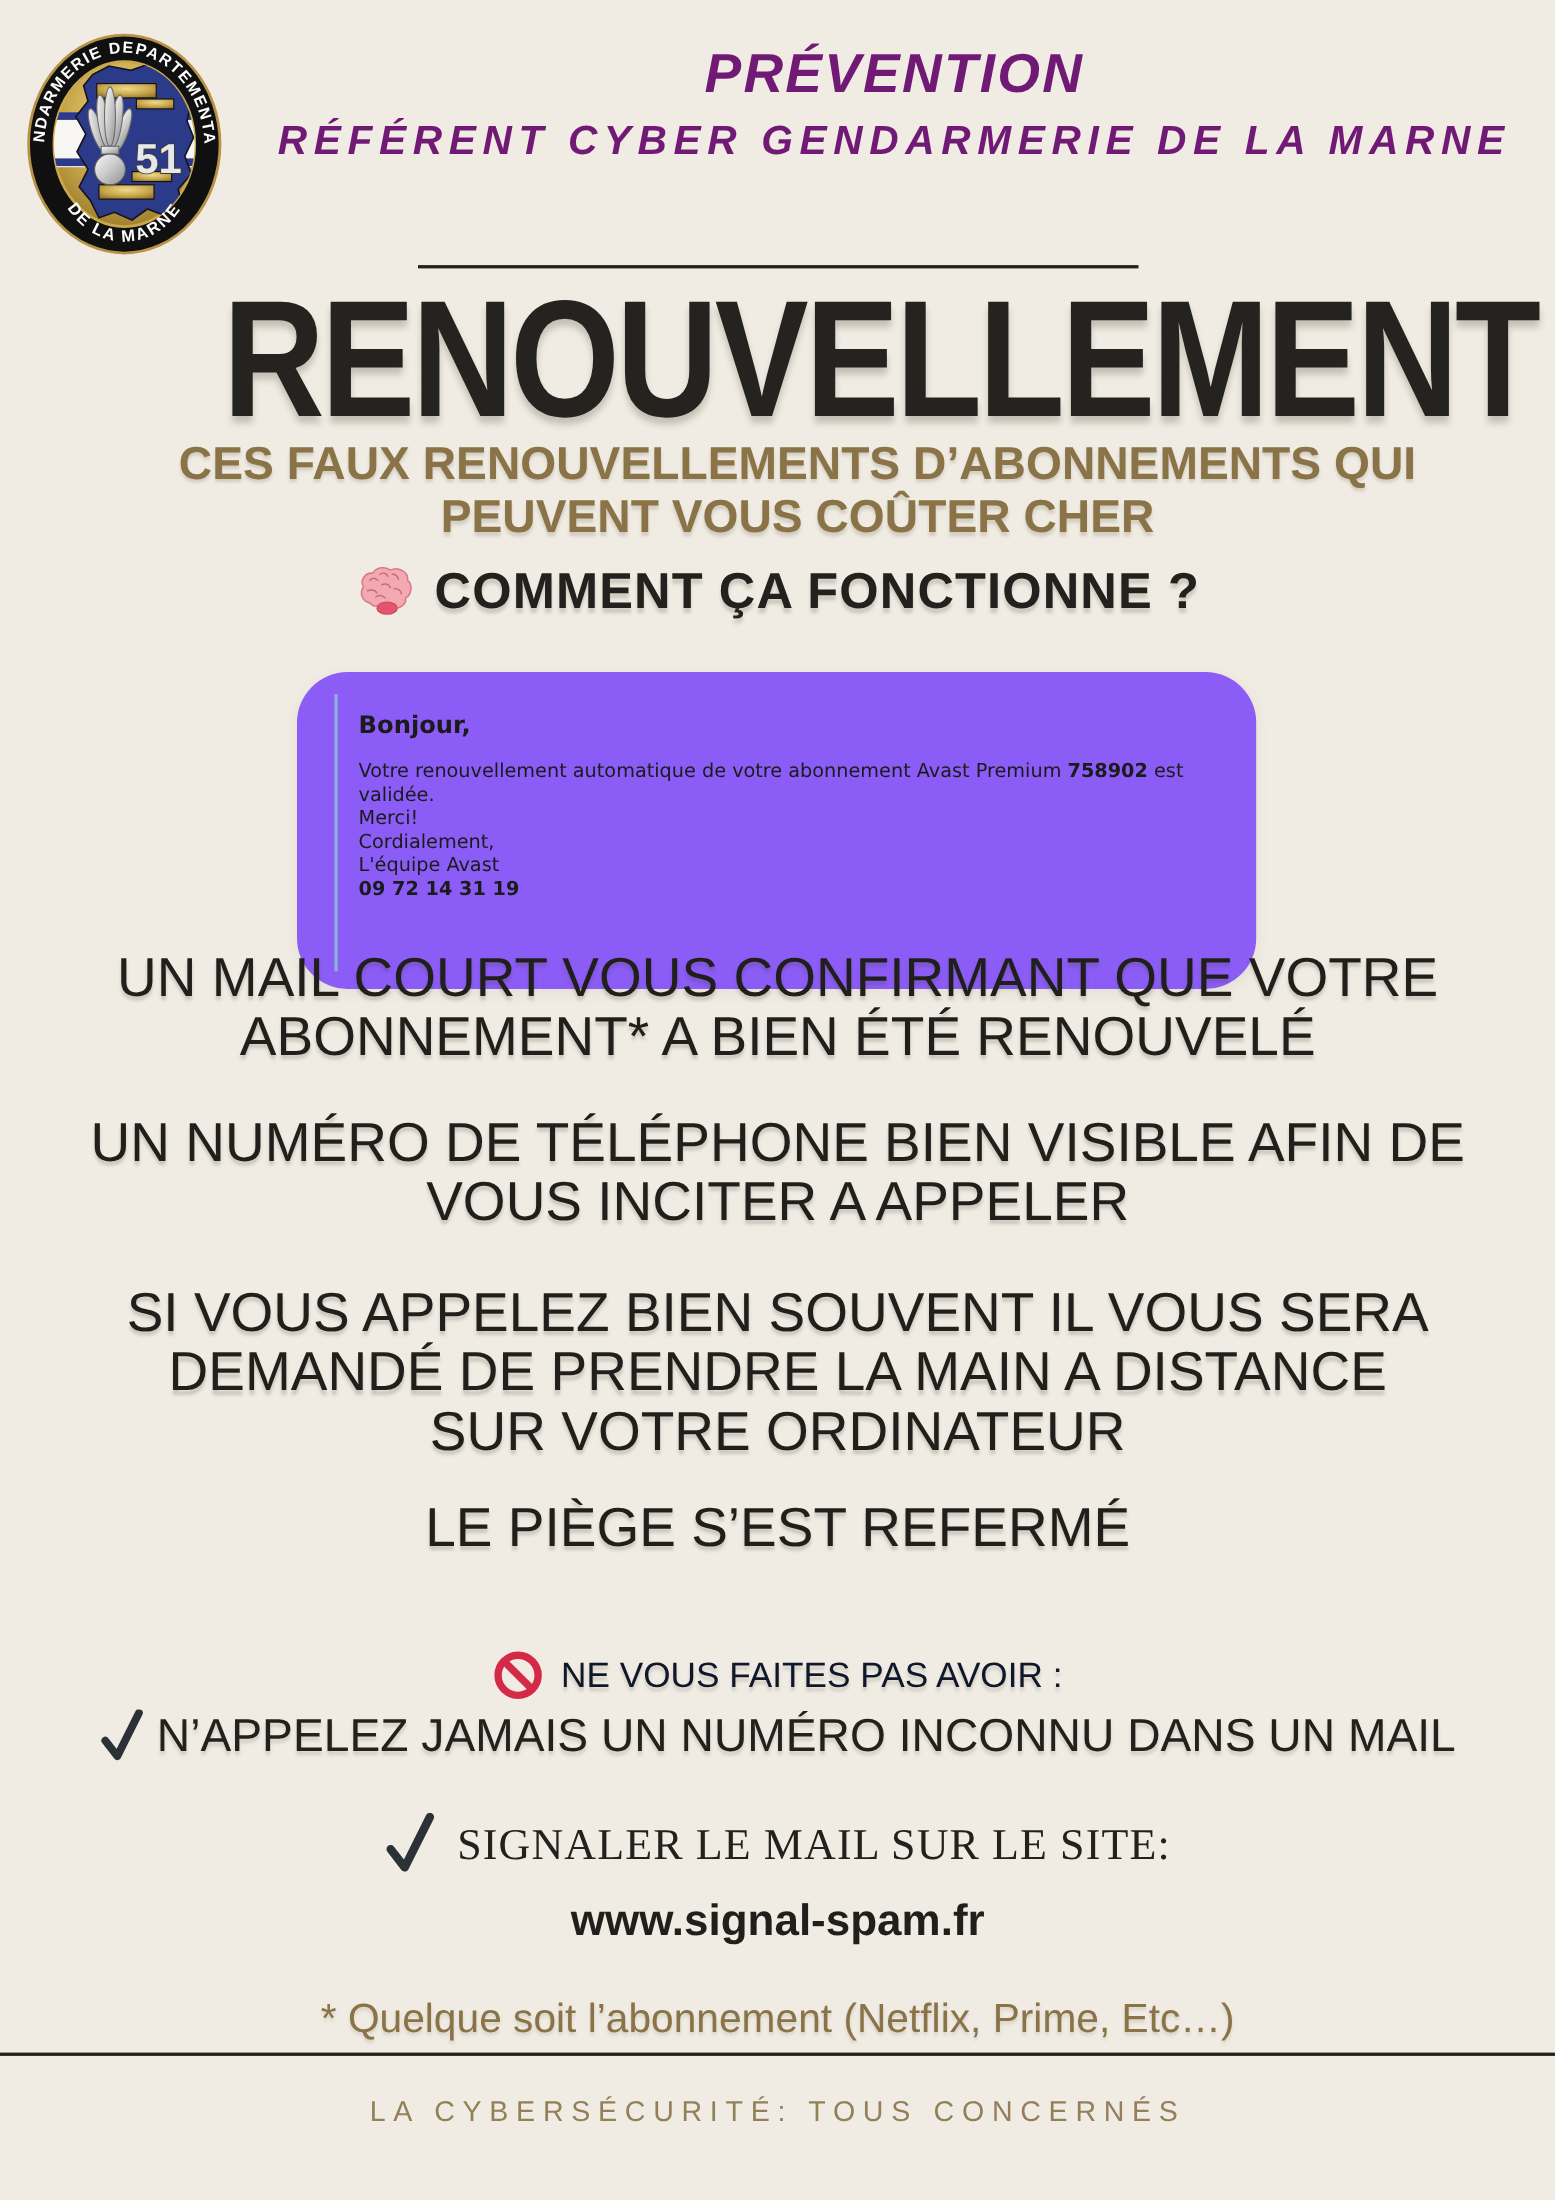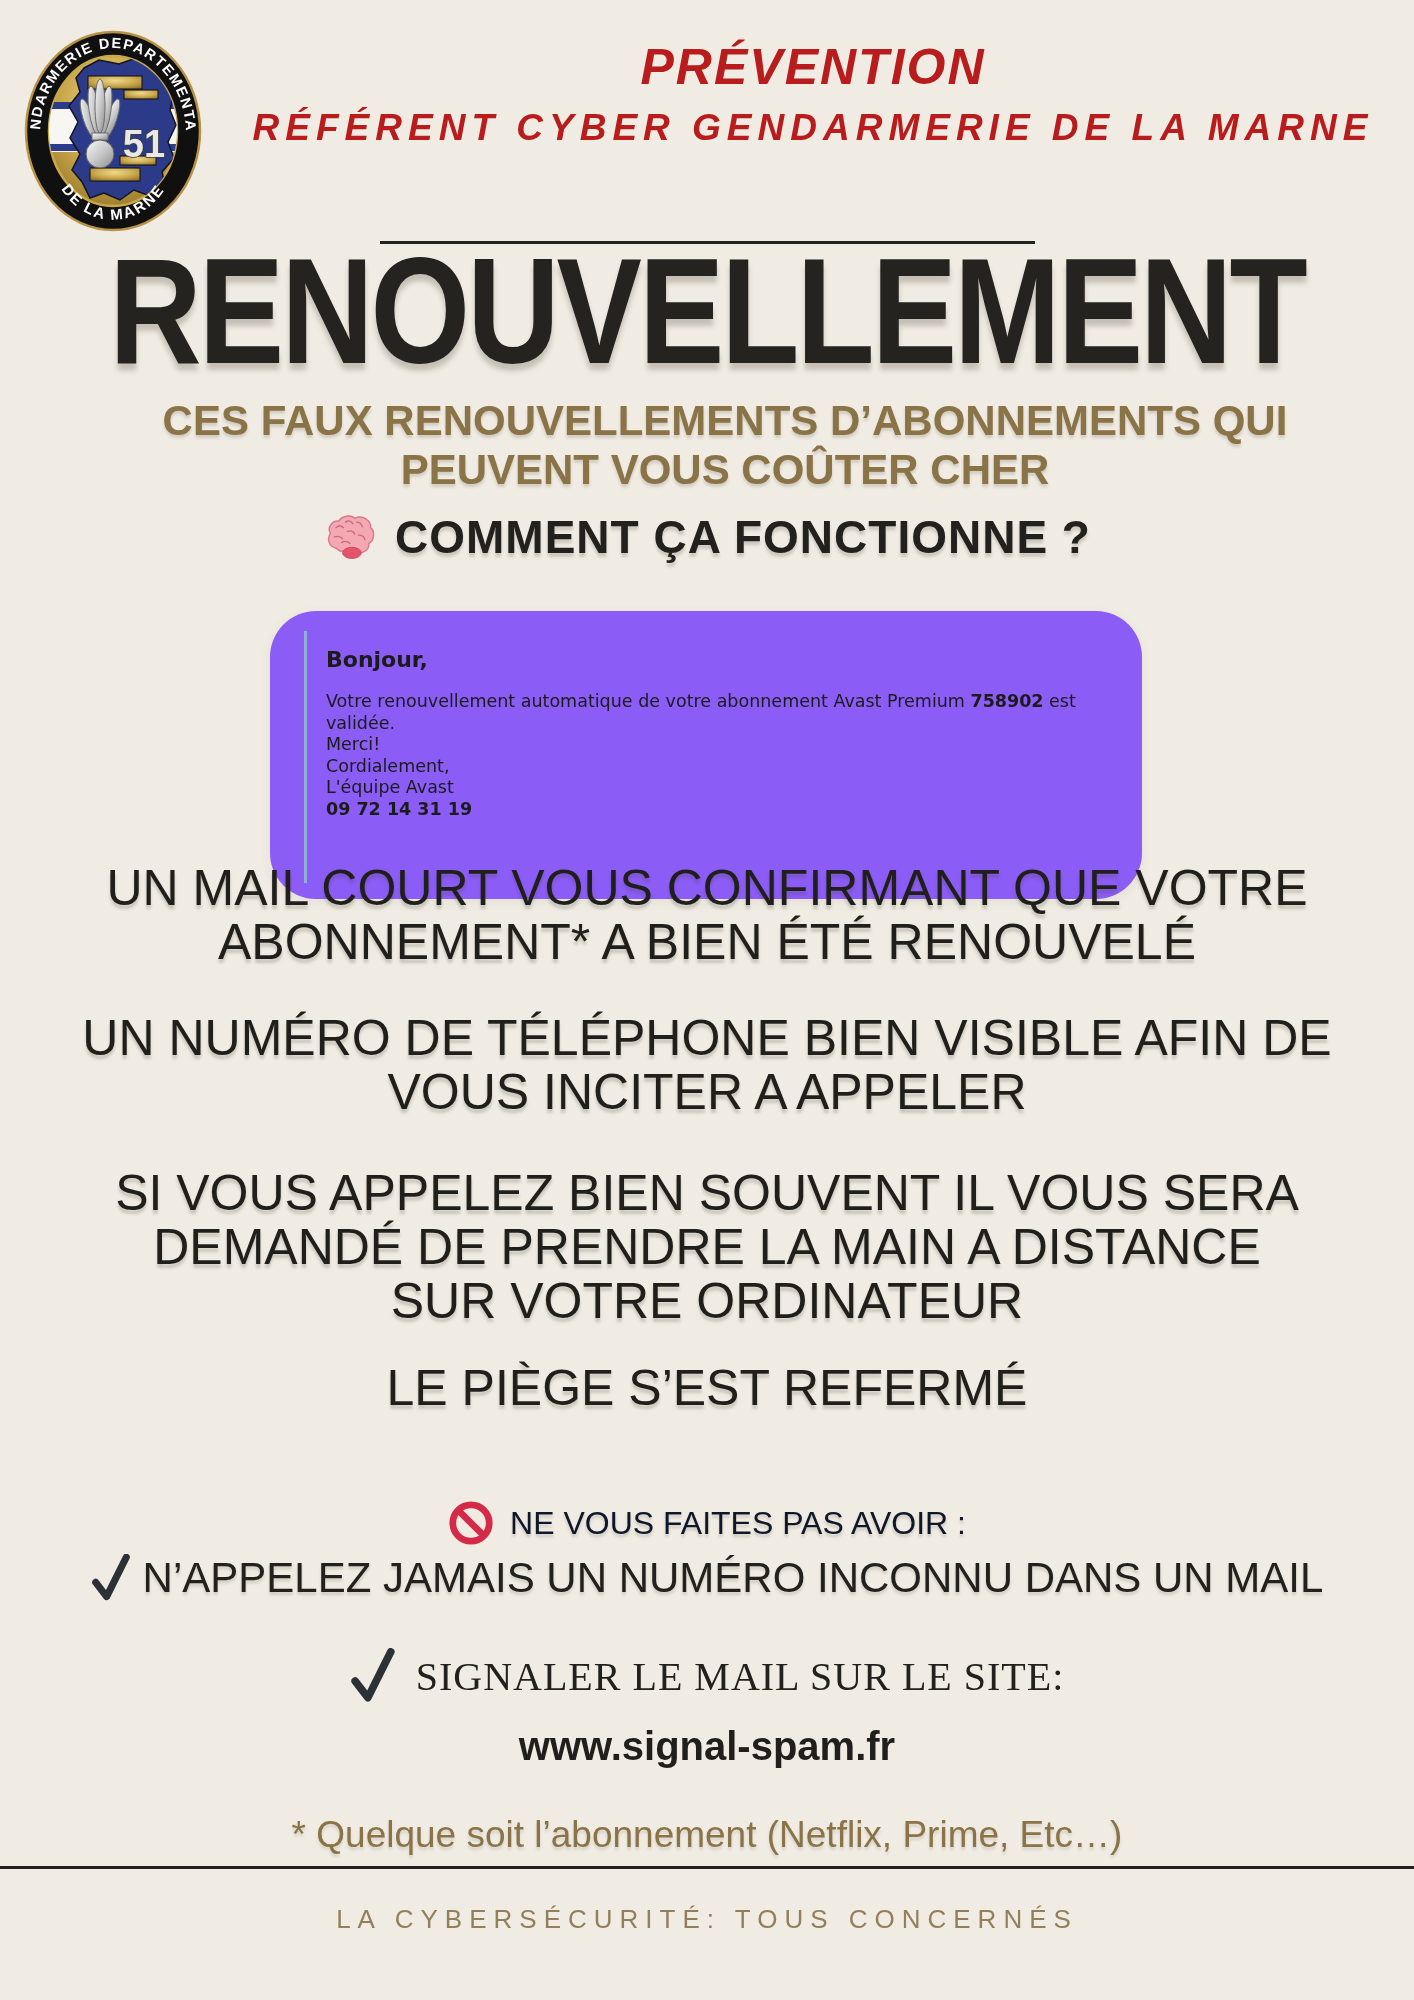--- a/index.html
+++ b/index.html
@@ -9,21 +9,21 @@
     font-family:"Liberation Sans",sans-serif;color:#22211d;
   }
   .abs{position:absolute;left:0;right:0;text-align:center;}
   .row{position:absolute;left:0;right:0;display:flex;justify-content:center;align-items:center;}
 
   
   .badge{position:absolute;left:24px;top:30px;width:178px;height:202px;}
 
   
   .kicker-wrap{position:absolute;left:212px;right:0;top:38px;text-align:center;
-    font-style:italic;font-weight:bold;color:#b91c1c;}
+    font-style:italic;font-weight:bold;color:#701a75;}
   .kicker{font-size:50px;letter-spacing:2px;line-height:58px;}
   .subkicker{font-size:37px;letter-spacing:6px;line-height:46px;margin-top:9px;}
 
   .divider{position:absolute;left:380px;top:241px;width:655px;border-top:3px solid #23221e;}
 
   .title{top:252px;line-height:100px;white-space:nowrap;}
   .title span{display:inline-block;font-size:128px;font-weight:900;letter-spacing:-3px;
     transform:scaleY(1.18);transform-origin:50% 0;color:#242320;
     text-shadow:0 6px 5px rgba(70,60,45,.25);}
 
@@ -118,21 +118,21 @@
     </text>
   </svg>
 
   <div class="kicker-wrap">
     <div class="kicker">PRÉVENTION</div>
     <div class="subkicker">RÉFÉRENT CYBER GENDARMERIE DE LA MARNE</div>
   </div>
 
   <div class="divider"></div>
 
-  <h1 class="abs title" style="margin:0;">
+  <h1 class="abs title" style="margin:16px;text-align:right;">
     <span>RENOUVELLEMENT</span>
   </h1>
 
   <div class="abs subtitle">
     <div>CES FAUX RENOUVELLEMENTS D’ABONNEMENTS QUI</div>
     <div>PEUVENT VOUS COÛTER CHER</div>
   </div>
 
   <div class="row how">
     <svg class="icon" width="56" height="50" viewBox="0 0 60 52">

